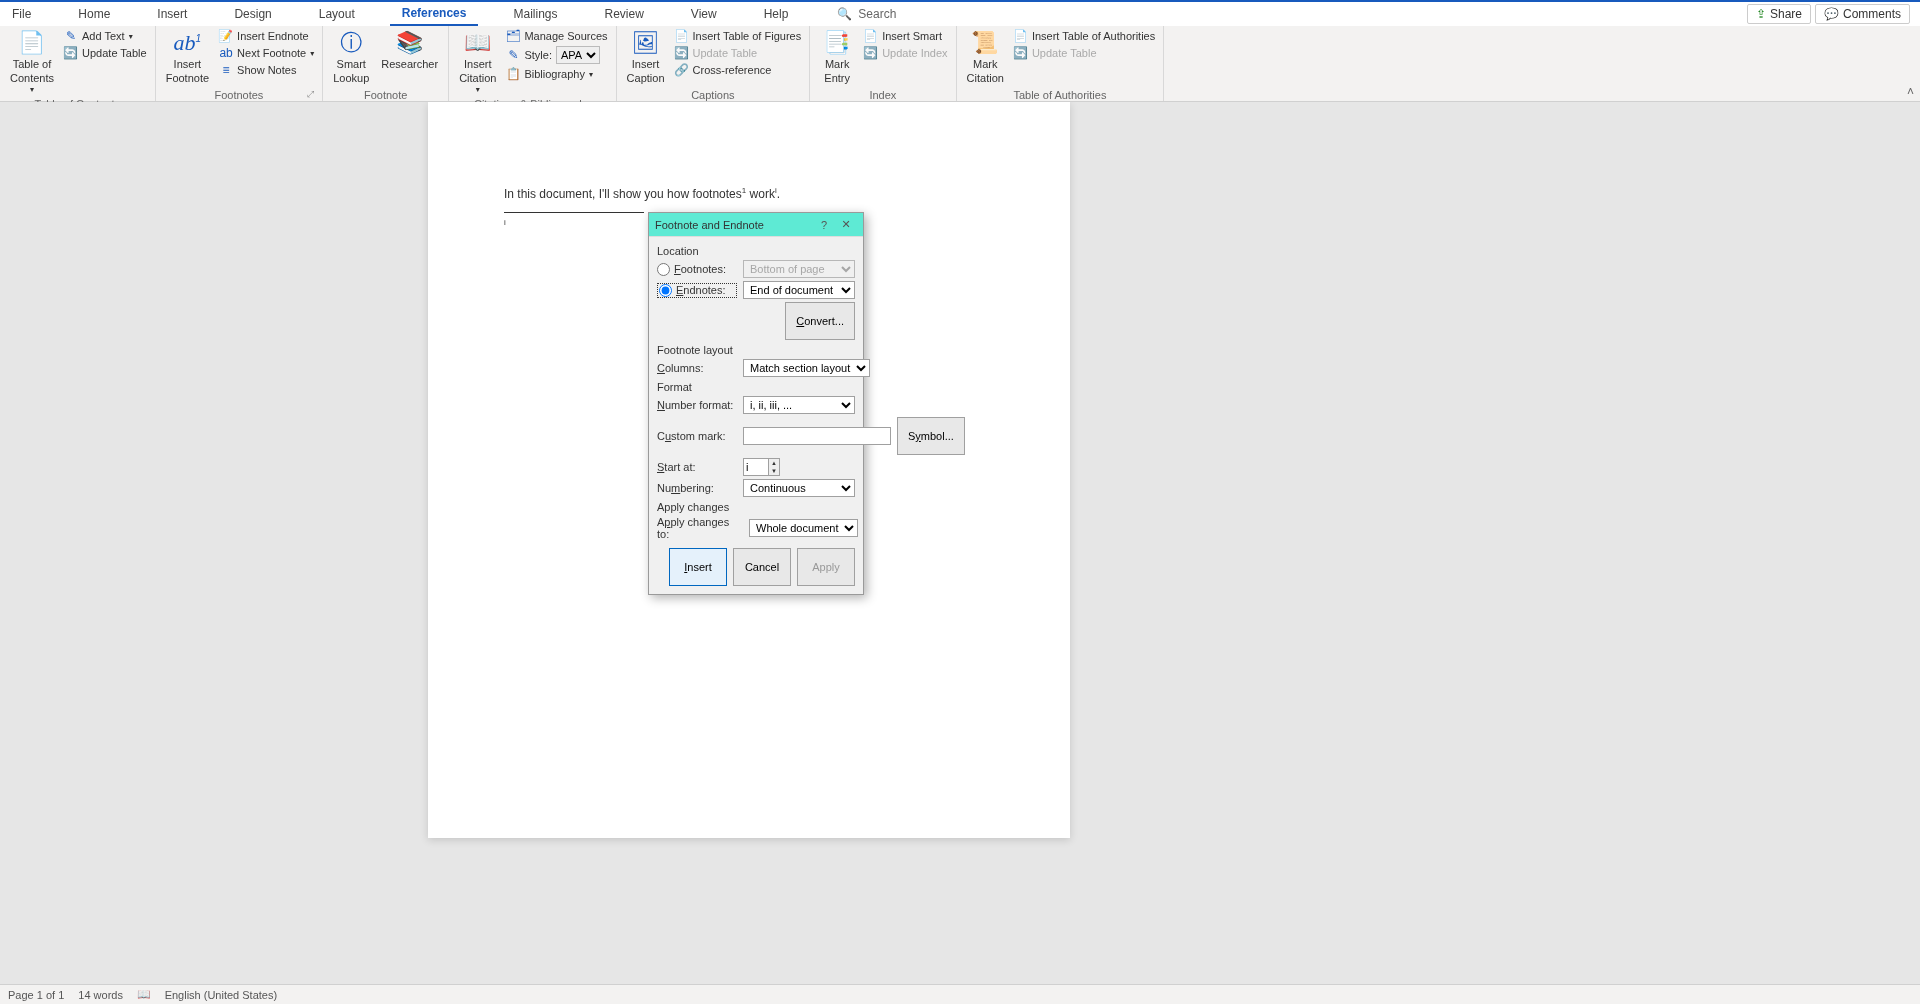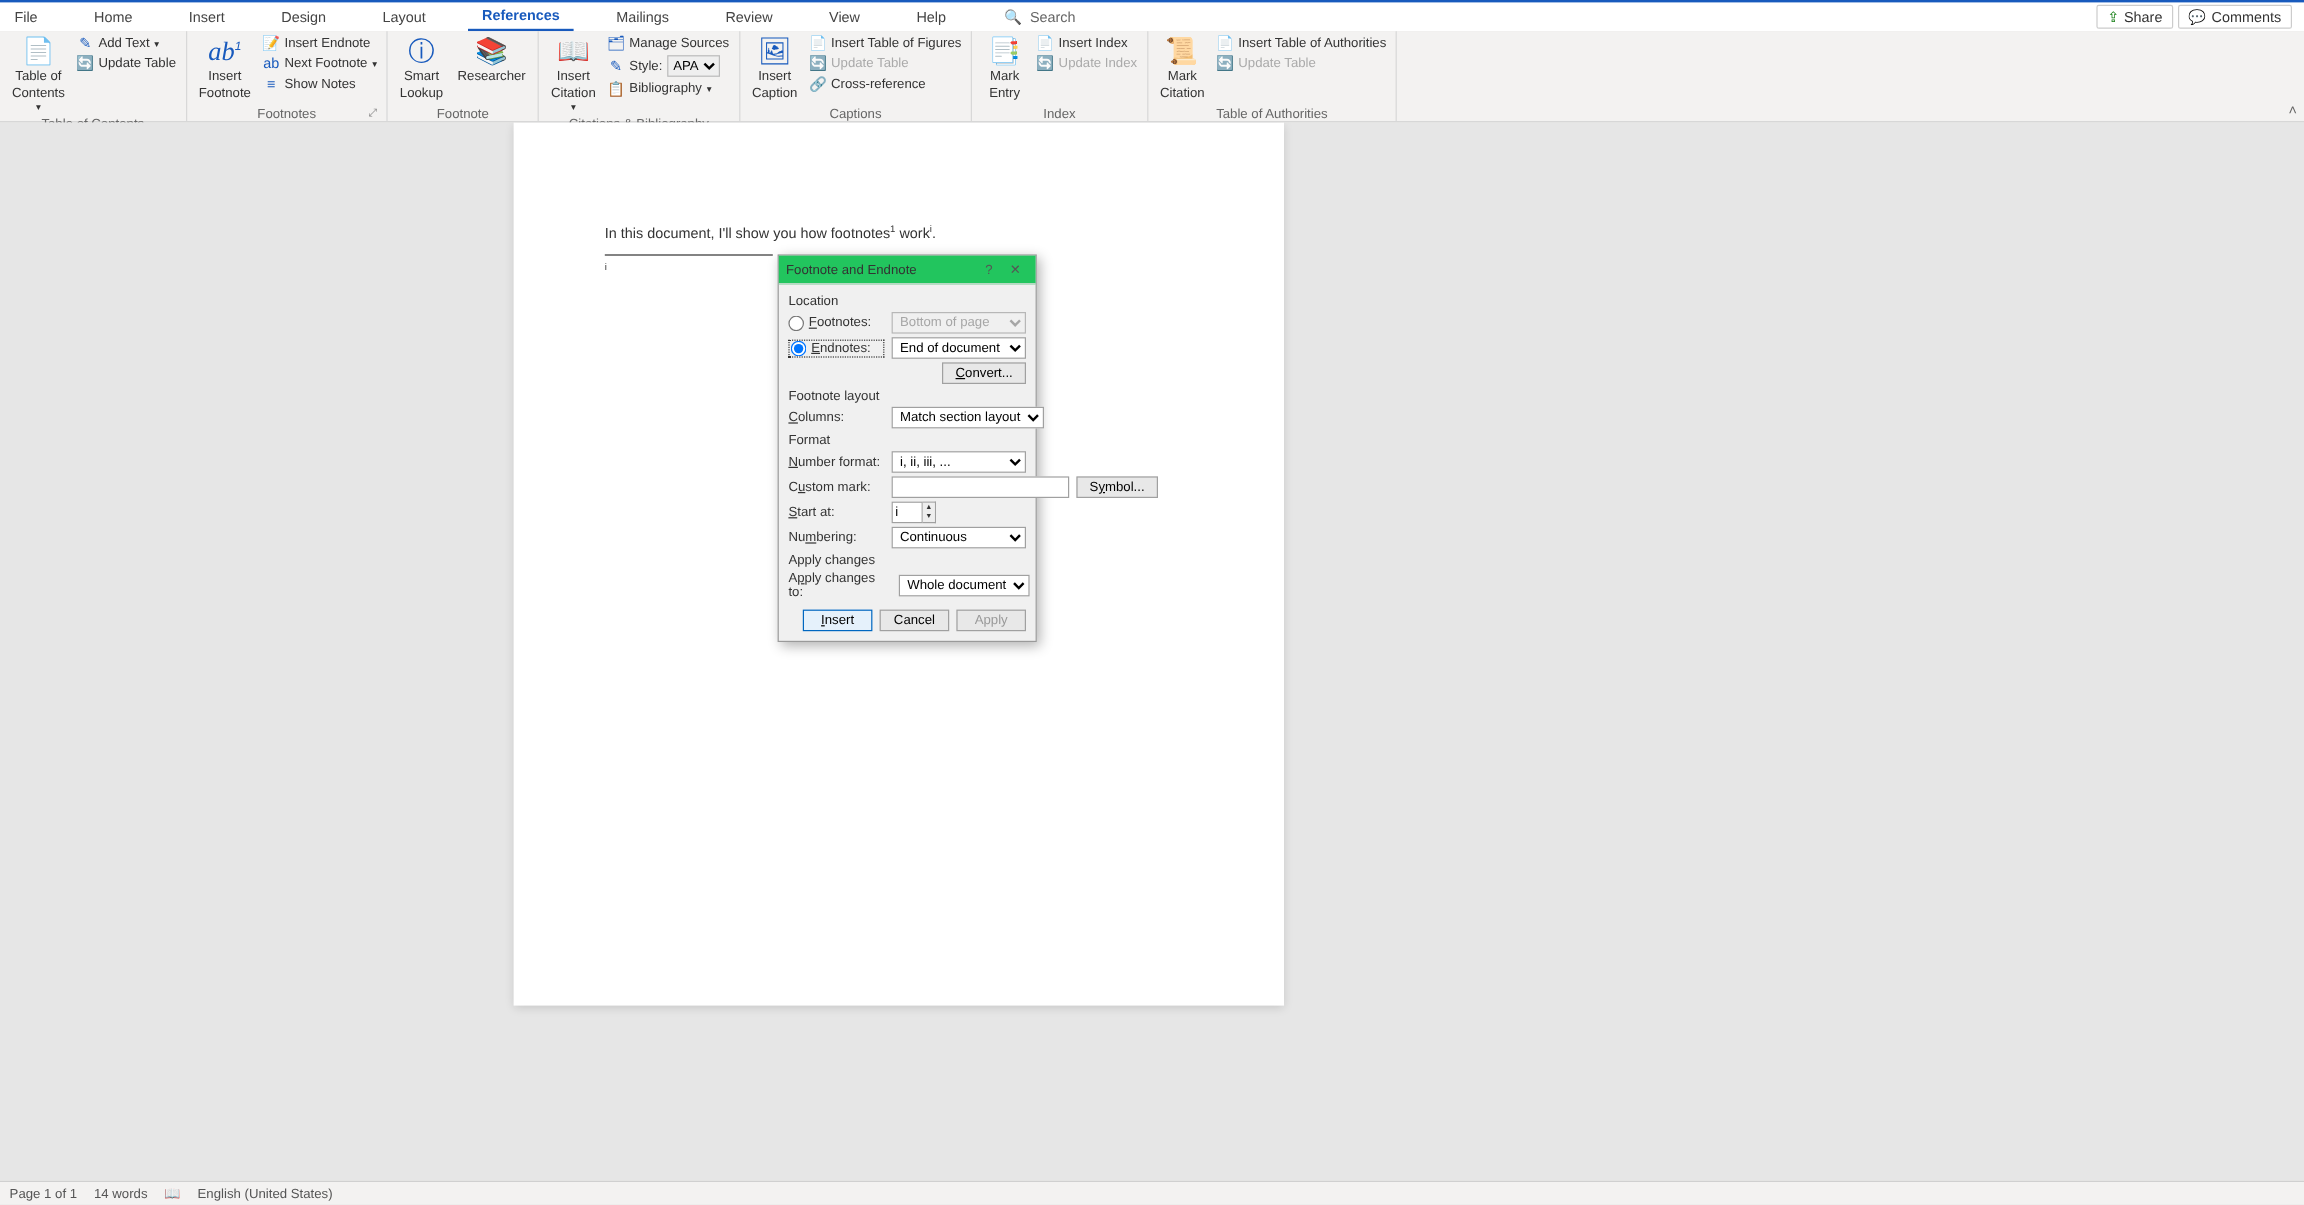--- a/index.html
+++ b/index.html
@@ -36,32 +36,32 @@
 .page .body-text sup { font-size: 8px; }
 .page .footnote-sep { position: absolute; left: 76px; top: 110px; width: 140px; border-top: 1px solid #333; }
 .page .footnote-mark { position: absolute; left: 76px; top: 116px; font-size: 8px; color: #333; }
 
 
 .status-bar { position: absolute; bottom: 0; left: 0; right: 0; height: 20px; background: #f3f2f1; border-top: 1px solid #d0d0d0; display: flex; align-items: center; font-size: 11px; color: #555; padding: 0 8px; gap: 14px; }
 .status-bar .sicon2 { color: #888; }
 
 
 .dialog { position: absolute; left: 648px; top: 212px; width: 216px; background: #f0f0f0; border: 1px solid #9a9a9a; box-shadow: 3px 3px 10px rgba(0,0,0,0.3); font-size: 11px; color: #333; }
-.dialog .titlebar { display: flex; align-items: center; height: 24px; padding: 0 6px; background: #22c55e; border-bottom: 1px solid #ddd; }
+.dialog .titlebar { display: flex; align-items: center; height: 24px; padding: 0 6px; background: #5eead4; border-bottom: 1px solid #ddd; }
 .dialog .titlebar .title { flex: 1; font-size: 11px; }
 .dialog .titlebar .tbtn { width: 22px; text-align: center; cursor: pointer; color: #555; }
 .dialog .body { padding: 4px 8px 8px 8px; }
 .dialog .section-label { font-size: 11px; margin-top: 4px; margin-bottom: 3px; }
 .dialog .row { display: flex; align-items: center; margin-bottom: 3px; gap: 6px; }
 .dialog .row label { flex: 0 0 80px; font-size: 11px; }
 .dialog .row label.radio-label { display: flex; align-items: flex-start; gap: 4px; flex: 0 0 80px; }
 .dialog .row .radio-label.selected { border: 1px dotted #333; padding: 0 1px; }
 .dialog select, .dialog input[type=text] { flex: 1; font-size: 11px; height: 18px; border: 1px solid #a0a0a0; background: #fff; padding: 0 2px; }
 .dialog select:disabled, .dialog input:disabled { background: #f0f0f0; color: #888; }
-.dialog .btn { border: 1px solid #a0a0a0; background: #e8e8e8; font-size: 11px; padding: 2px 10px; cursor: pointer; }
+.dialog .btn { border: 1px solid #a0a0a0; background: #e8e8e8; font-size: 11px; padding: 12px 10px; cursor: pointer; }
 .dialog .btn.primary { border: 1px solid #0067c0; background: #e5f1fb; }
 .dialog .btn:disabled { color: #999; }
 .dialog .btn-row { display: flex; justify-content: flex-end; gap: 6px; margin-top: 8px; }
 .dialog .btn-row .btn { min-width: 58px; }
 .dialog .right-btn-row { display: flex; justify-content: flex-end; margin-bottom: 3px; }
 .spinner { display: flex; align-items: center; }
 .spinner input { width: 26px; height: 18px; font-size: 11px; border: 1px solid #a0a0a0; text-align: left; padding-left: 2px; }
 .spinner .spins { display: flex; flex-direction: column; border: 1px solid #a0a0a0; border-left: none; height: 18px; }
 .spinner .spins span { font-size: 6px; line-height: 8px; width: 10px; text-align: center; cursor: pointer; background: #eee; }
 .underline-first::first-letter { text-decoration: underline; }
@@ -218,21 +218,21 @@
   <div class="ribbon-group">
     <div class="group-content">
       <div class="big-btn">
         <span class="icon">📑</span>
         <span style="white-space:pre">Mark
 Entry</span>
       </div>
       <div class="small-btns">
         <div class="small-btn">
             <span class="sicon">📄</span>
-            <span>Insert Index</span>
+            <span>Insert Smart</span>
           </div>
         <div class="small-btn disabled">
             <span class="sicon" style="color:#ccc">🔄</span>
             <span>Update Index</span>
           </div>
       </div>
     </div>
     <div class="group-label">Index</div>
   </div>
 

